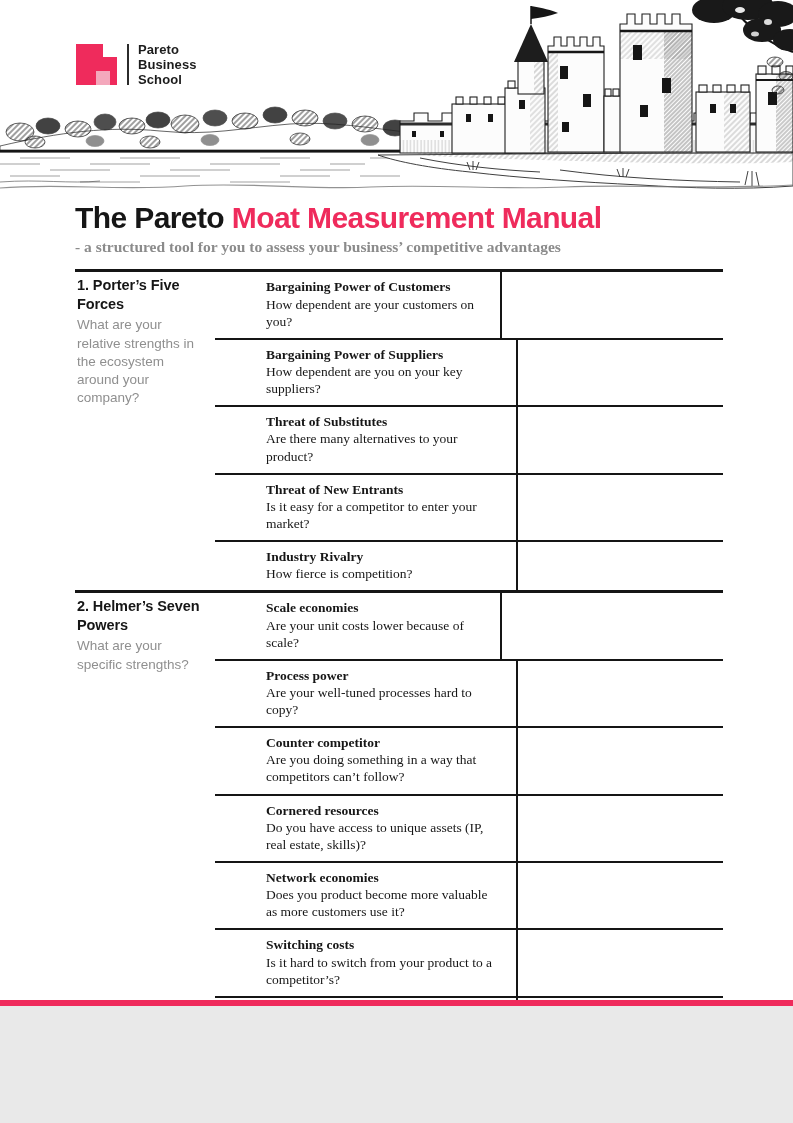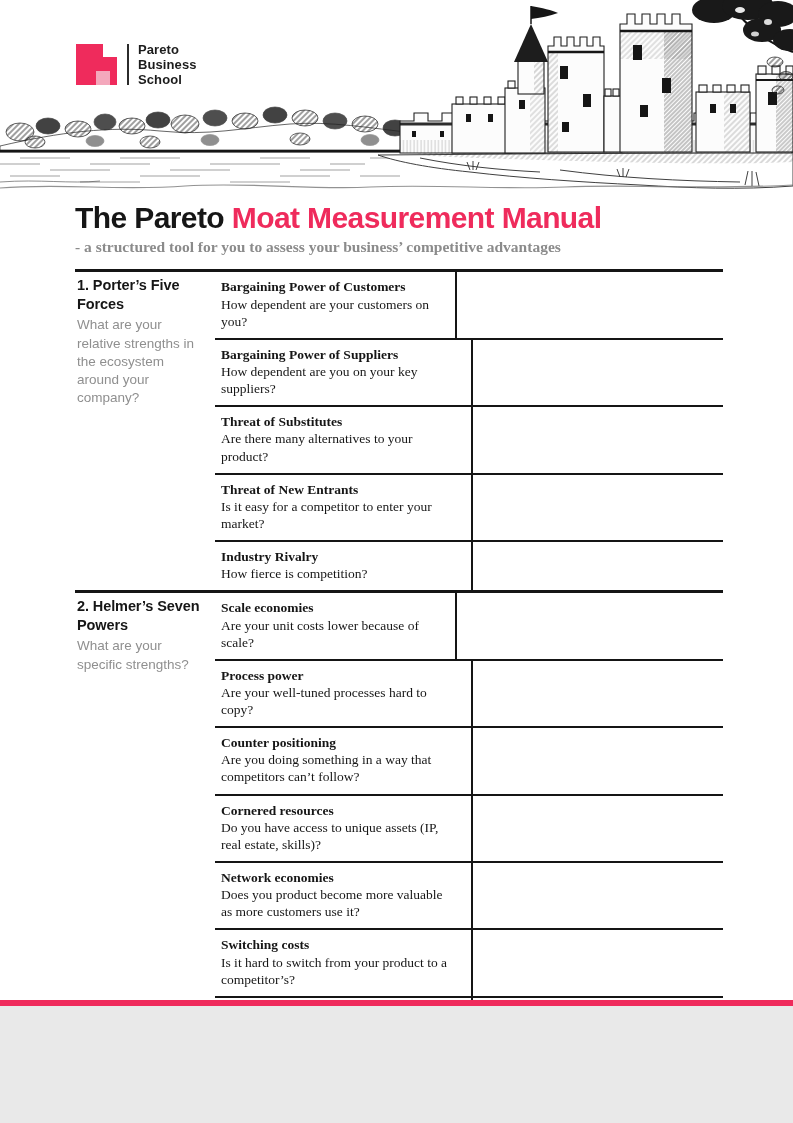--- a/index.html
+++ b/index.html
@@ -32,21 +32,21 @@
   
   .moat-table{margin-top:13px;border-top:3px solid var(--line);border-bottom:3px solid var(--line);}
   .section{display:flex;}
   .section + .section{border-top:3px solid var(--line);justify-content:flex-end;}
   .sec-label{width:140px;padding:4px 10px 8px 2px;}
   .sec-heading{font-size:14.5px;font-weight:bold;line-height:1.28;letter-spacing:-.1px;}
   .sec-desc{font-family:Liberation Sans, sans-serif;font-size:13.5px;line-height:1.35;color:#8f8f8f;margin-top:3px;}
   .sec-rows{flex:1;display:flex;flex-direction:column;}
   .row{display:flex;}
   .row + .row{border-top:2px solid var(--line);gap:16px;}
-  .q-cell{width:240px;padding:6px 6px 8px 6px;font-family:"Liberation Serif",serif;font-size:13.5px;line-height:1.27;}
+  .q-cell{width:240px;padding:6px 6px 8px 6px;font-family:"Liberation Serif",serif;font-size:13.5px;line-height:1.27;margin-left:45px;}
   .q-title{font-weight:bold;}
   .a-cell{flex:1;border-left:2px solid var(--line);min-height:46px;}
   
   .footer-bar{position:absolute;left:0;right:0;bottom:0;height:6px;background:var(--pink);}
 </style>
 </head>
 <body>
 
 <div class="page">
 
@@ -292,21 +292,21 @@
   <div class="row">
     <div class="q-cell">
       <div class="q-title">Process power</div>
       <div class="q-text">Are your well-tuned processes hard to copy?</div>
     </div>
     <div class="a-cell"></div>
   </div>
 
   <div class="row">
     <div class="q-cell">
-      <div class="q-title">Counter positioning</div>
+      <div class="q-title">Counter competitor</div>
       <div class="q-text">Are you doing something in a way that competitors can’t follow?</div>
     </div>
     <div class="a-cell"></div>
   </div>
 
   <div class="row">
     <div class="q-cell">
       <div class="q-title">Cornered resources</div>
       <div class="q-text">Do you have access to unique assets (IP, real estate, skills)?</div>
     </div>

